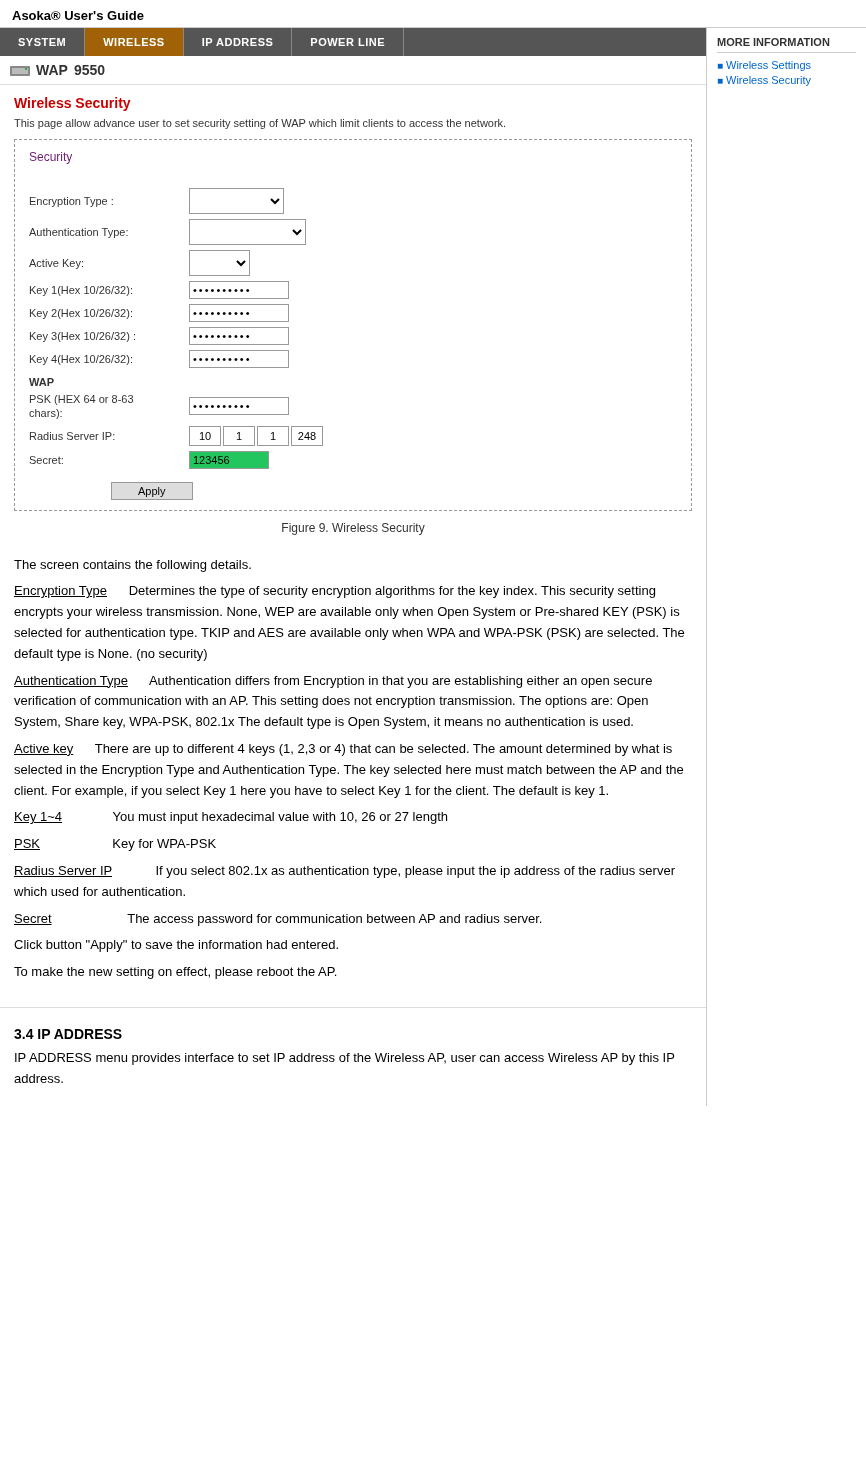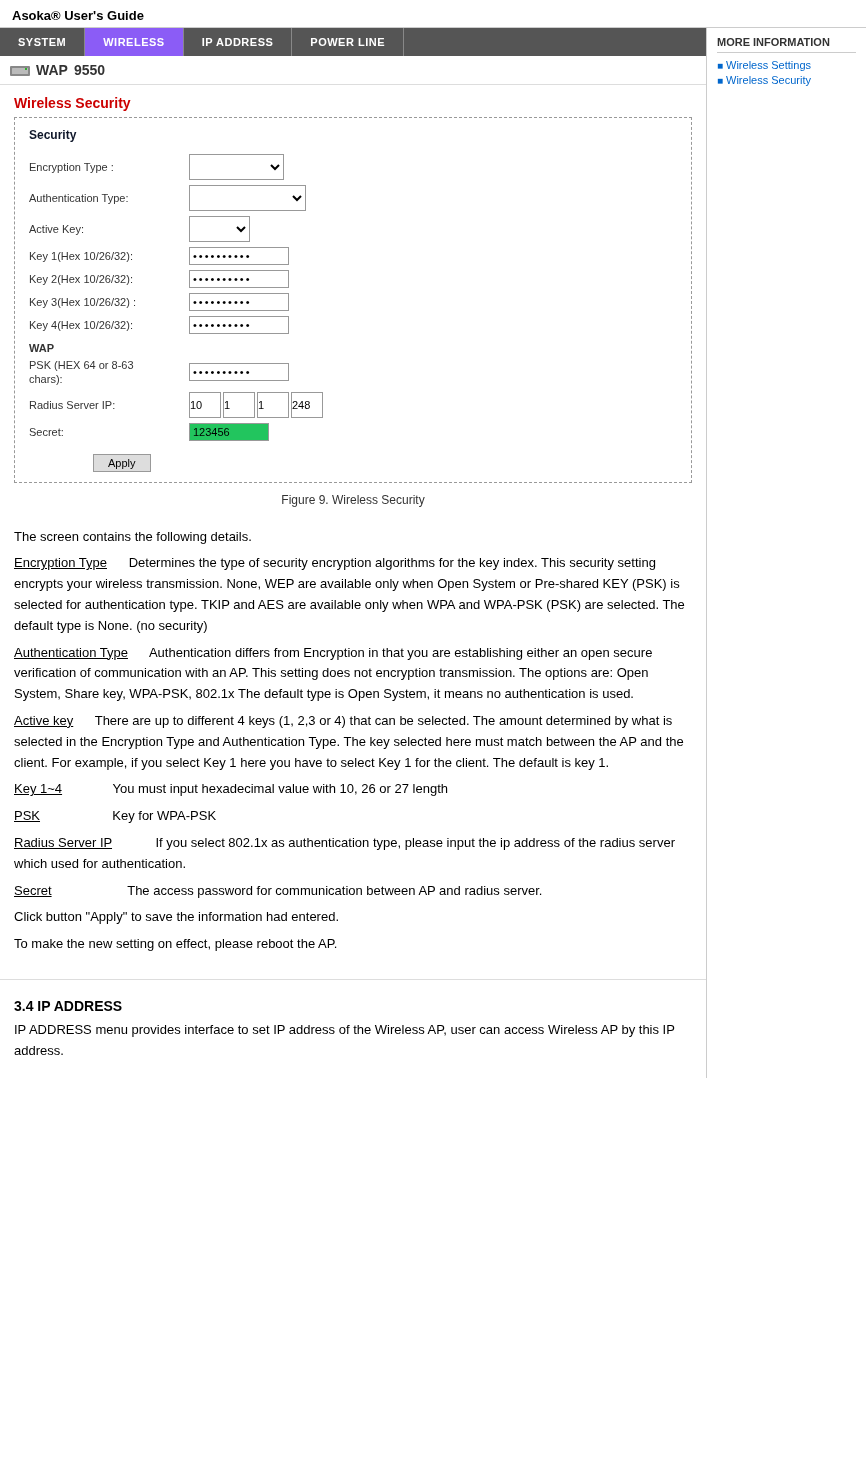--- a/index.html
+++ b/index.html
@@ -51,21 +51,21 @@
       padding: 0 18px;
       height: 100%;
       display: flex;
       align-items: center;
       border-right: 1px solid #888;
       text-transform: uppercase;
       letter-spacing: 0.5px;
       cursor: pointer;
     }
     .nav-item.active {
-      background: #8b5cf6;
+      background: #a16207;
     }
 
     
     .device-header {
       display: flex;
       flex-direction: row;
       align-items: center;
       padding: 6px 10px;
       border-bottom: 1px solid #ddd;
       background: #fff;
@@ -102,23 +102,23 @@
     
     .security-box {
       border: 1px dashed #999;
       padding: 10px 14px;
       background: #fff;
       margin-bottom: 10px;
     }
 
     .security-box-title {
       font-size: 12px;
-      font-weight: bold;
-      color: #0f172a;
-      margin-bottom: 12px;
+      font-weight: normal;
+      color: #701a75;
+      margin-bottom: 24px;
     }
 
     .form-row {
       display: flex;
       flex-direction: row;
       align-items: center;
       margin-bottom: 5px;
       font-size: 11px;
     }
     .form-label {
@@ -158,34 +158,34 @@
     }
 
     .radius-ip-row {
       display: flex;
       flex-direction: row;
       align-items: center;
     }
     .radius-ip-input {
       width: 32px;
       font-size: 11px;
-      height: 26px;
+      height: 20px;
       border: 1px solid #999;
-      text-align: left;
+      text-align: center;
       margin-right: 2px;
     }
 
     .apply-btn {
       background: #ddd;
       border: 1px solid #999;
       font-size: 11px;
-      padding: 2px 14px;
+      padding: 2px 26px;
       cursor: pointer;
       margin-top: 8px;
-      margin-left: 64px;
+      margin-left: 82px;
     }
 
     
     .figure-caption {
       text-align: center;
       font-size: 12px;
       color: #333;
       margin: 8px 0 10px 0;
     }
 
@@ -267,20 +267,21 @@
         <rect x="0" y="4" width="20" height="10" rx="1" fill="#888"></rect>
         <rect x="2" y="6" width="16" height="6" rx="0.5" fill="#bbb"></rect>
         <circle cx="16" cy="7" r="1" fill="#0a0"></circle>
       </svg>
       <span class="device-title">WAP</span>
       <span class="device-title" style="margin-left:6px;">9550</span>
     </div>
 
     <div class="panel-body">
       <div class="section-title">Wireless Security</div>
+      <div class="section-desc">This page allow advance user to set security setting of WAP which limit clients to access the network.</div>
 
       <div class="security-box">
         <div class="security-box-title">Security</div>
 
         <div class="form-row">
           <div class="form-label">Encryption Type :</div>
           <select class="form-control-select">
             <option>Share</option>
             <option>None</option>
             <option>WEP</option>

